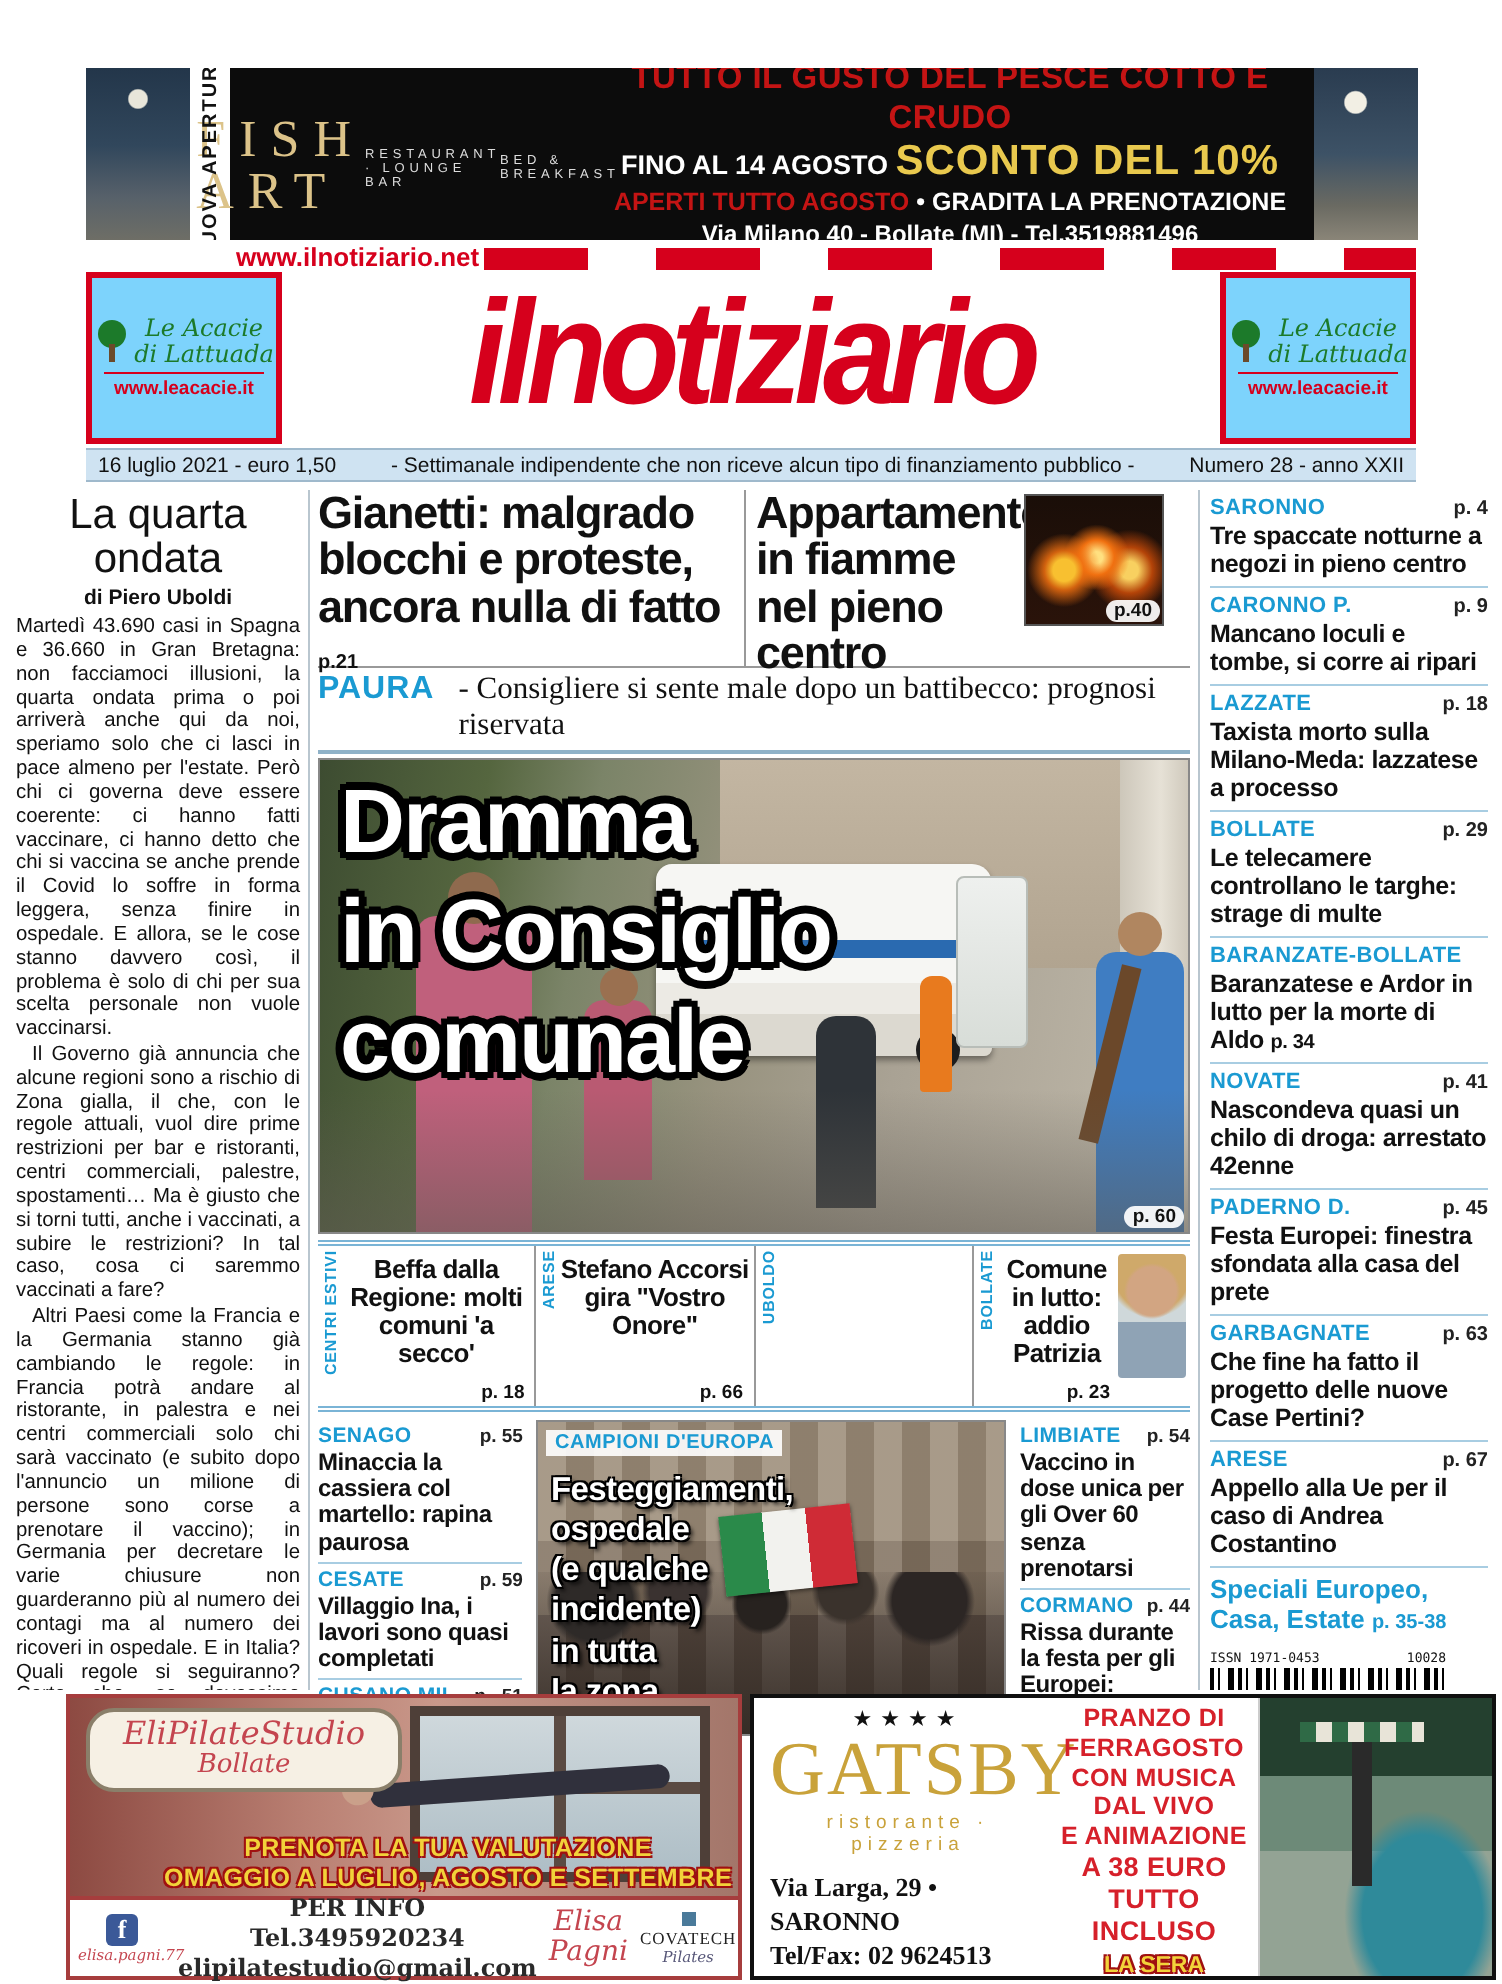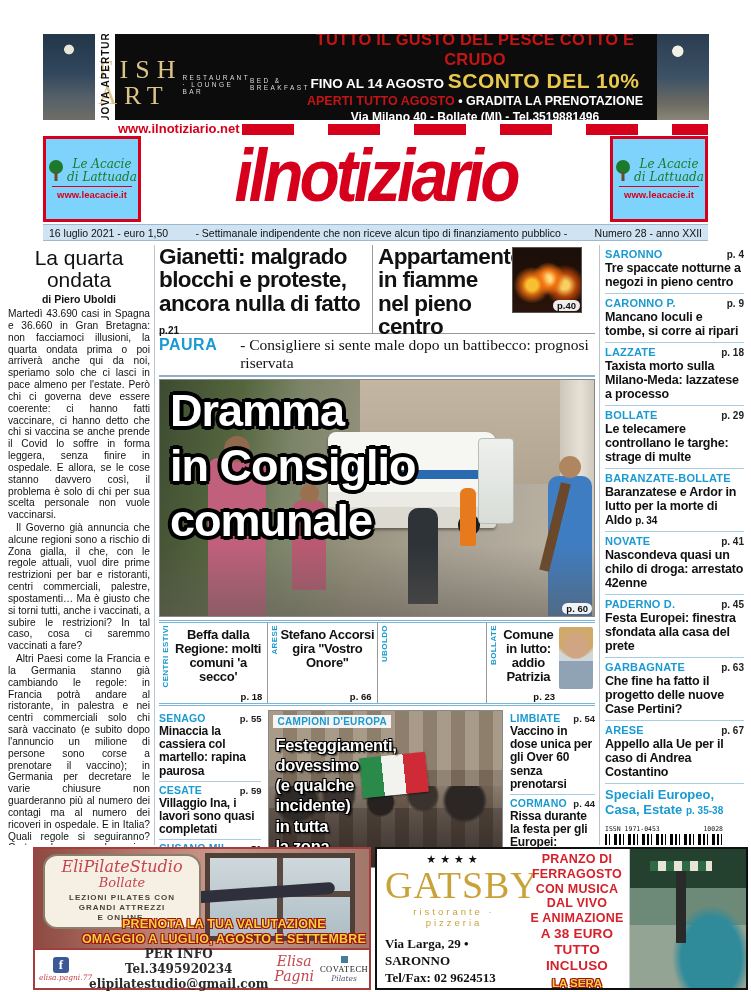--- a/index.html
+++ b/index.html
@@ -59,21 +59,21 @@
   .hl-right .hl{width:132px;}
   .firewrap{position:relative;width:70px;height:66px;margin-top:2px;}
   .fire{width:100%;height:100%;border:1px solid #555;box-sizing:border-box;background:
     radial-gradient(circle at 28% 58%, #f8c030 0 9%, rgba(240,112,16,.85) 16%, transparent 30%),
     radial-gradient(circle at 52% 48%, #ffe080 0 6%, #f07010 18%, transparent 34%),
     radial-gradient(circle at 76% 58%, #f8d060 0 7%, rgba(216,80,8,.8) 18%, transparent 32%),
     linear-gradient(180deg,#1a0e08,#2a130a);}
   .badge{position:absolute;right:2px;bottom:2px;background:rgba(255,255,255,.92);border-radius:8px;font-size:9.5px;font-weight:bold;padding:0 4px;}
 
   
-  .strap{display:flex;align-items:baseline;gap:23px;padding:2px 0 3px;border-bottom:2px solid #8fb2c8;}
+  .strap{display:flex;align-items:baseline;gap:12px;padding:2px 0 3px;border-bottom:2px solid #8fb2c8;}
   .strap-label{color:#1a9ad2;font-weight:bold;font-size:16px;letter-spacing:.5px;}
   .strap-text{font-family:"Liberation Serif",serif;font-size:15.5px;}
 
   
   .mainphoto{position:relative;height:238px;margin-top:2px;border:1px solid #888;box-sizing:border-box;overflow:hidden;background:
      linear-gradient(100deg,#3d4c31 0%,#55663f 18%,#7b8468 30%,#98937f 48%,#a9a294 66%,#c0b9aa 100%);}
   .mp-building{position:absolute;right:34px;top:0;width:46%;height:44%;background:linear-gradient(180deg,#c3b6a2,#b1a490);}
   .mp-pillar{position:absolute;right:0;top:0;width:34px;height:100%;background:linear-gradient(90deg,#cdc7ba,#e6e1d6 60%,#cfc9bc);}
   .mp-ground{position:absolute;left:0;bottom:0;width:100%;height:30%;background:linear-gradient(180deg,rgba(120,112,100,.0),rgba(95,90,82,.55));}
   .ambulance{position:absolute;left:168px;top:52px;width:168px;height:96px;background:linear-gradient(180deg,#f6f6f3 0 62%,#eceae4 62% 78%,#dcd9d0 78% 100%);border-radius:8px 10px 4px 4px;box-shadow:0 2px 3px rgba(0,0,0,.4);}
@@ -363,21 +363,21 @@
           <div class="ni-text">Basket, festa per la storica promozione</div>
         </div>
       </div>
 
       <div class="euro">
         <div class="euro-crowd"></div>
         <div class="euro-flag"></div>
         <div class="euro-label">CAMPIONI D'EUROPA</div>
         <div class="euro-head">
           <div>Festeggiamenti,</div>
-          <div>dovessimo</div>
+          <div>ospedale</div>
           <div>(e qualche</div>
           <div>incidente)</div>
           <div>in tutta</div>
           <div>la zona</div>
         </div>
         <div class="badge">p. varie</div>
       </div>
 
       <div class="mid-right">
         <div class="news-item">
@@ -482,25 +482,20 @@
   </div>
 </div>
 
 <div class="pilates">
   <div class="pl-photo">
     <div class="pl-window"></div>
     <div class="pl-woman"></div>
     <div class="pl-bubble">
       <div class="pl-t1">EliPilateStudio</div>
       <div class="pl-t2">Bollate</div>
-      <div class="pl-desc">
-        <div>LEZIONI PILATES CON</div>
-        <div>GRANDI ATTREZZI</div>
-        <div>E ONLINE.</div>
-      </div>
     </div>
     <div class="pl-promo">
       <div>PRENOTA LA TUA VALUTAZIONE</div>
       <div>OMAGGIO A LUGLIO, AGOSTO E SETTEMBRE</div>
     </div>
   </div>
   <div class="pl-strip">
     <div class="fbcol">
       <div class="fbicon">f</div>
       <div class="fbname">elisa.pagni.77</div>

